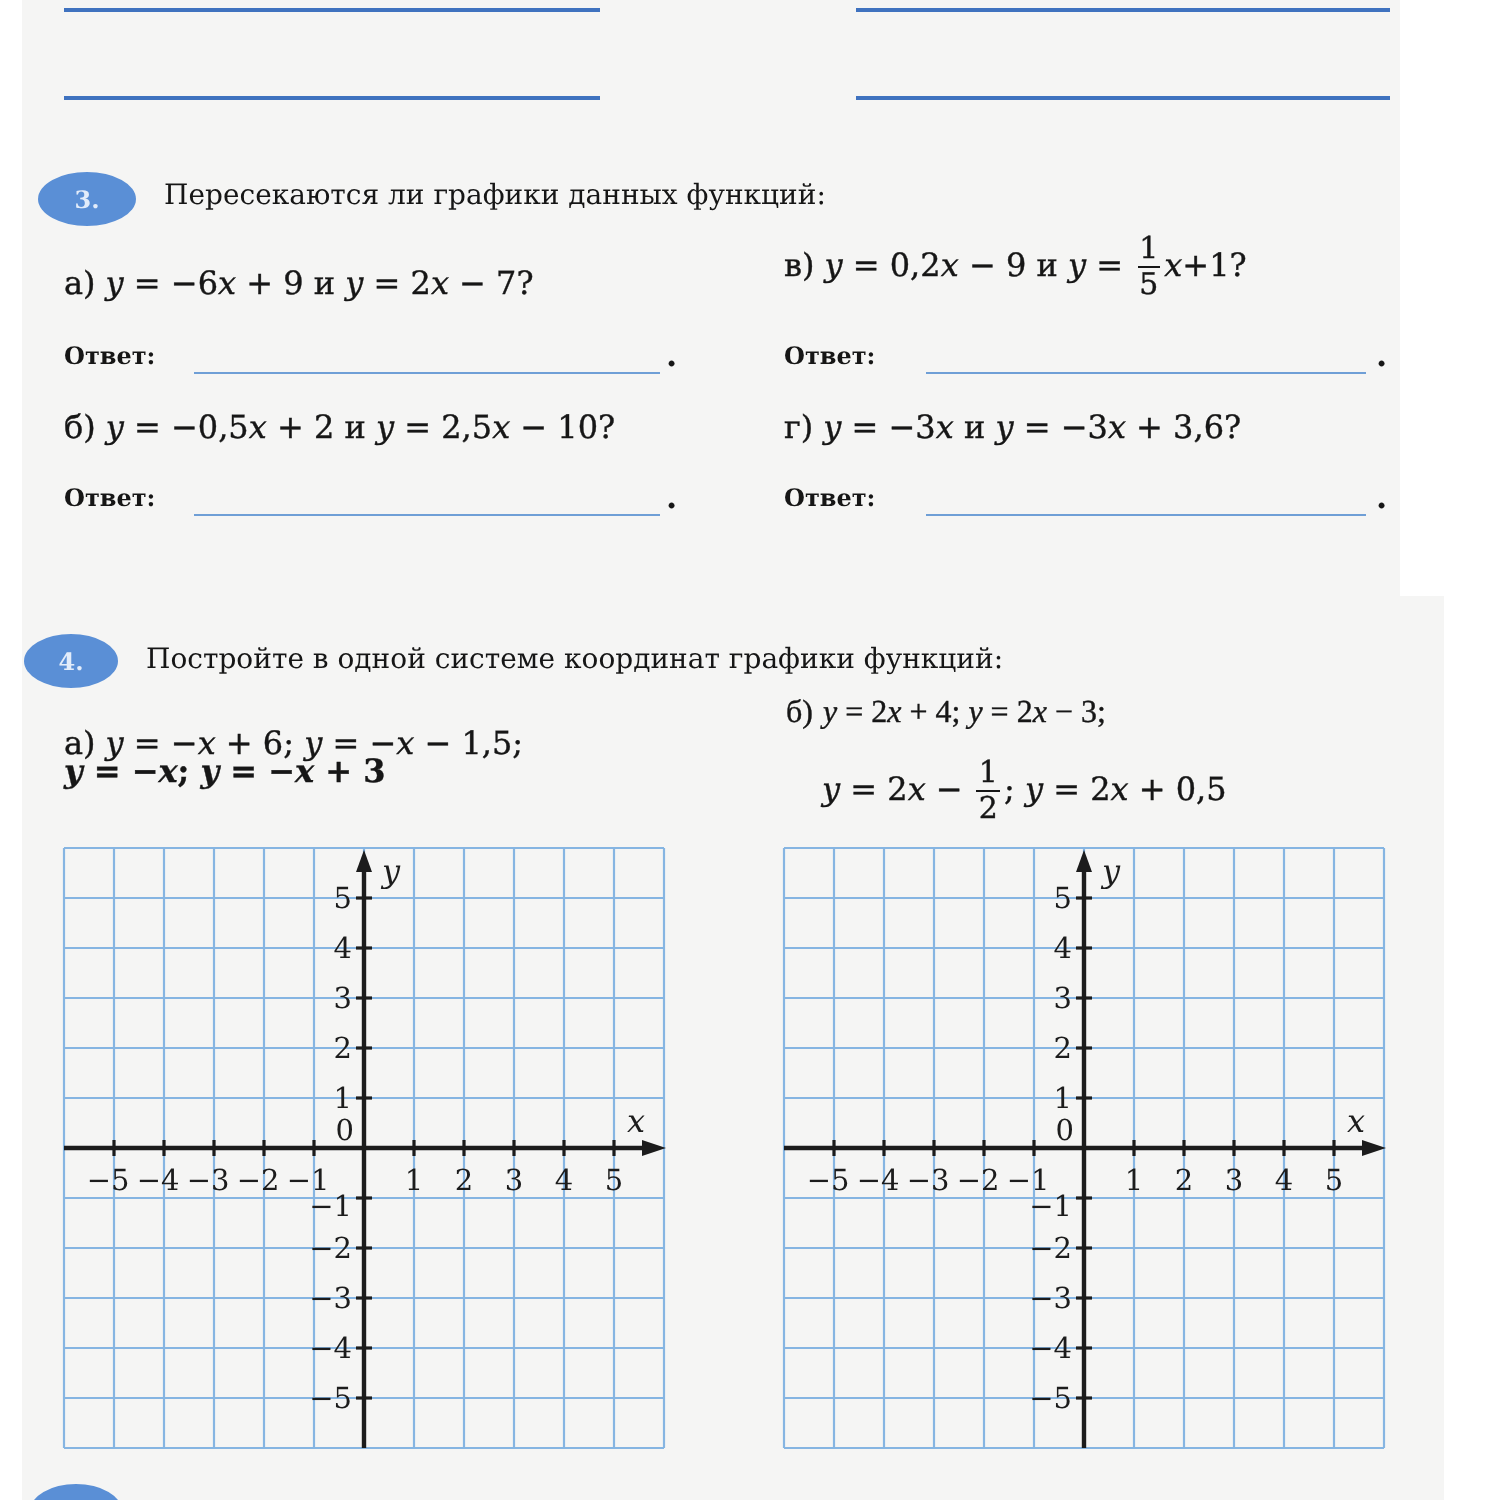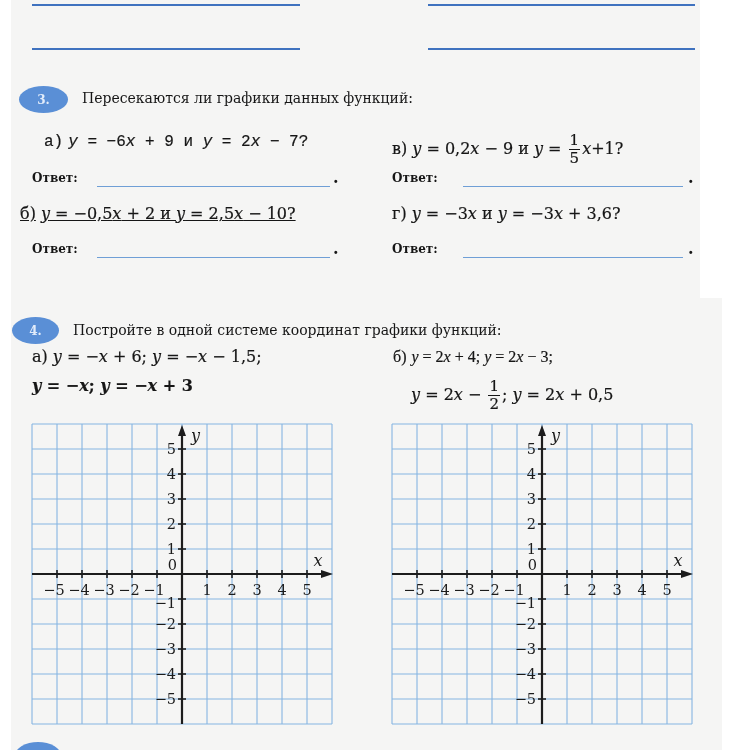--- a/index.html
+++ b/index.html
@@ -57,40 +57,40 @@
 <input class="blank blank-top" style="left: 428px; top: 0px; width: 267px;" type="text">
 <input class="blank blank-top" style="left: 32px; top: 44px; width: 268px;" type="text">
 <input class="blank blank-top" style="left: 428px; top: 44px; width: 267px;" type="text">
 
 <section>
   <div class="badge" style="left:19px; top:86px; width:49px; height:27px;">
     <span>3.</span>
   </div>
   <div class="abs title" style="left:82px; top:88px;">Пересекаются ли графики данных функций:</div>
 
-  <div class="abs expr-line" style="left:44px; top:132px;font-family:Liberation Mono, monospace;">
+  <div class="abs expr-line" style="left:32px; top:132px;">
     <span class="lbl">а)</span><span><i class="var">y</i> = −6<i class="var">x</i> + 9 и <i class="var">y</i> = 2<i class="var">x</i> − 7?</span>
   </div>
 
-  <div class="abs expr-line" style="left:392px; top:132px;">
+  <div class="abs expr-line" style="left:392px; top:116px;">
     <span class="lbl">в)</span><span><i class="var">y</i> = 0,2<i class="var">x</i> − 9 и <i class="var">y</i> = <span class="frac">
           <span class="num">1</span>
           <span class="den">5</span>
         </span><i class="var">x</i>+1?</span>
   </div>
 
   <div class="abs answer-label" style="left:32px; top:168px;">Ответ:</div>
   <input class="blank" style="left: 97px; top: 182px; width: 233px;" type="text" value="">
   <div class="abs dot" style="left:333px; top:168px;">.</div>
 
   <div class="abs answer-label" style="left:392px; top:168px;">Ответ:</div>
   <input class="blank" style="left: 463px; top: 182px; width: 220px;" type="text" value="">
   <div class="abs dot" style="left:688px; top:168px;">.</div>
 
-  <div class="abs expr-line" style="left:20px; top:204px;text-decoration:underline;">
+  <div class="abs expr-line" style="left:32px; top:204px;">
     <span class="lbl">б)</span><span><i class="var">y</i> = −0,5<i class="var">x</i> + 2 и <i class="var">y</i> = 2,5<i class="var">x</i> − 10?</span>
   </div>
 
   <div class="abs expr-line" style="left:392px; top:204px;">
     <span class="lbl">г)</span><span><i class="var">y</i> = −3<i class="var">x</i> и <i class="var">y</i> = −3<i class="var">x</i> + 3,6?</span>
   </div>
 
   <div class="abs answer-label" style="left:32px; top:239px;">Ответ:</div>
   <input class="blank" style="left: 97px; top: 253px; width: 233px;" type="text" value="">
   <div class="abs dot" style="left:333px; top:239px;">.</div>
@@ -99,21 +99,21 @@
   <input class="blank" style="left: 463px; top: 253px; width: 220px;" type="text" value="">
   <div class="abs dot" style="left:688px; top:239px;">.</div>
 </section>
 
 <section>
   <div class="badge" style="left:12px; top:317px; width:47px; height:27px;">
     <span>4.</span>
   </div>
   <div class="abs title" style="left:73px; top:320px;">Постройте в одной системе координат графики функций:</div>
 
-  <div class="abs expr-line" style="left:32px; top:347px;">
+  <div class="abs expr-line" style="left:32px; top:362px;">
     <span class="lbl">а)</span><span><i class="var">y</i> = −<i class="var">x</i> + 6; <i class="var">y</i> = −<i class="var">x</i> − 1,5;</span>
   </div>
   <div class="abs expr-line" style="left:32px; top:376px;font-weight:bold;">
     <span><i class="var">y</i> = −<i class="var">x</i>; <i class="var">y</i> = −<i class="var">x</i> + 3</span>
   </div>
 
   <div class="abs expr-line" style="left:393px; top:347px;font-family:Liberation Serif, serif;">
     <span class="lbl">б)</span><span><i class="var">y</i> = 2<i class="var">x</i> + 4; <i class="var">y</i> = 2<i class="var">x</i> − 3;</span>
   </div>
   <div class="abs expr-line" style="left:411px; top:378px;">

